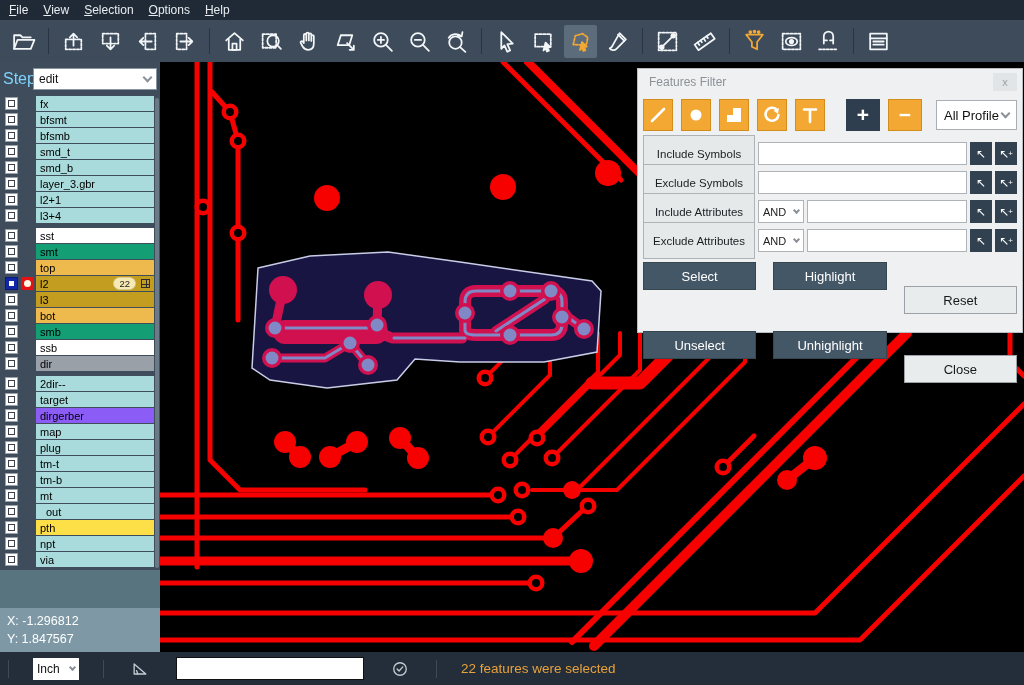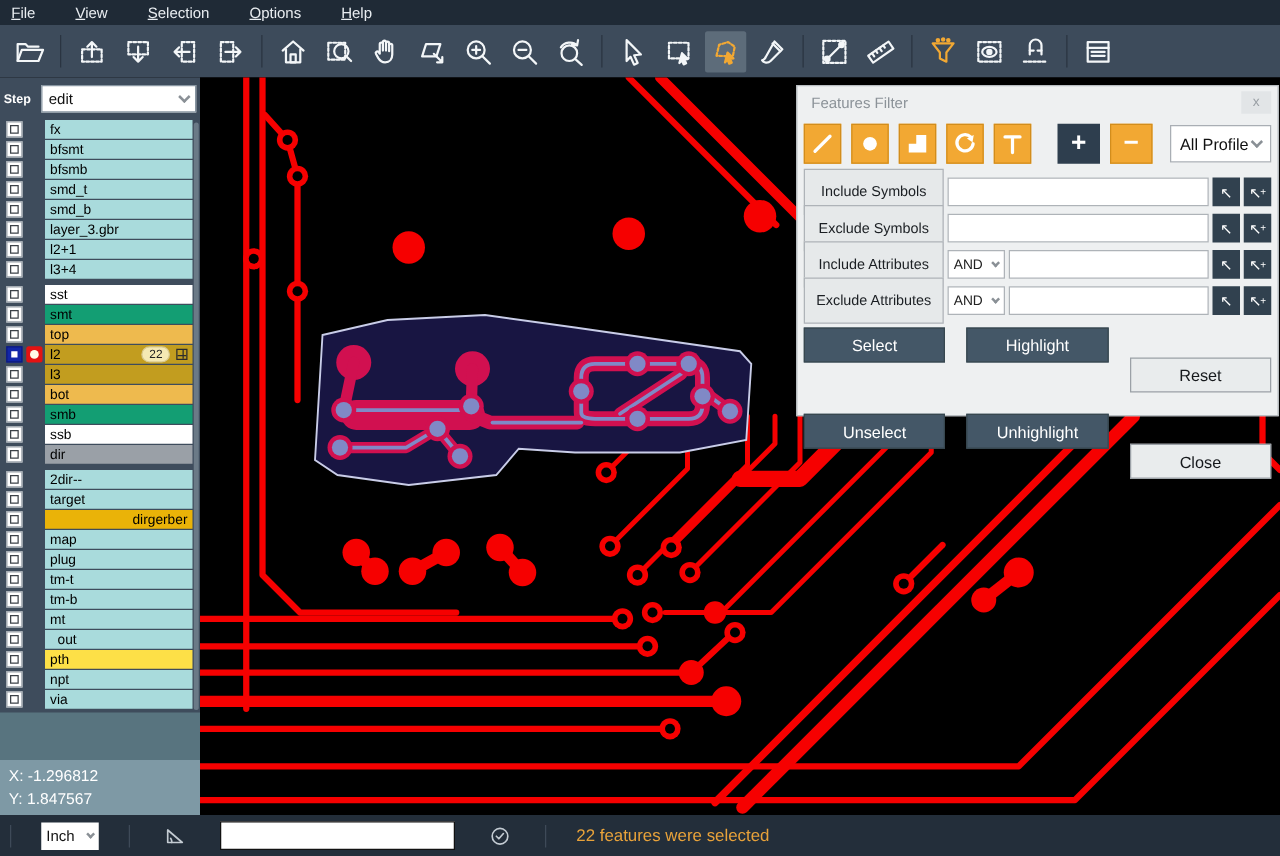--- a/index.html
+++ b/index.html
@@ -1,41 +1,41 @@
 <!DOCTYPE html>
 <html style="--accent: #f2a833; --trace-red: #f60000; --sel-fill: #181542; --sel-outline: #c9cde8; --crim: #d11050; --peri: #8089c6; --msg-orange: #e8a23a;"><head>
 <meta charset="utf-8">
 <style>
   * { box-sizing: border-box; margin: 0; padding: 0; }
   html,body { width:1024px; height:685px; overflow:hidden; background:#000;
     font-family:"Liberation Sans", sans-serif; position:relative; }
 
   
   #menubar { position:absolute; left:0; top:0; width:1024px; height:20px;
-    background:#1f2a36; display:flex; align-items:center; padding-left:9px; gap:32px;
+    background:#1f2a36; display:flex; align-items:center; padding-left:9px; gap:15px;
     color:#e9edf1; font-size:12px; }
   .menu-item { cursor:default; }
   .menu-item u { text-decoration:underline; }
 
   
   #toolbar { position:absolute; left:0; top:20px; width:1024px; height:42px;
     background:#3d4b5b; display:flex; align-items:center; padding-left:5px; }
   .tbtn { width:33px; height:33px; display:flex; align-items:center; justify-content:center;
     color:#f3f6f8; margin:0 2px; border-radius:2px; flex:none; }
   .tbtn svg { width:25px; height:25px; stroke:currentColor; fill:none;
     stroke-width:1.7; stroke-linecap:round; stroke-linejoin:round; }
   .tbtn.active { background:#5d6c7a; color:#f2a833; }
   .tbtn.orange { color:#f2a833; }
   .tsep { width:1px; height:26px; background:#2a3441; margin:0 6px; flex:none; }
 
   
   #sidebar { position:absolute; left:0; top:62px; width:160px; height:590px;
     background:#3e4c5c; }
   .step-bar { display:flex; align-items:center; height:26px; margin:4px 0; padding:0 3px; }
-  .step-label { color:#ffffff; font-size:10px; width:30px; flex:none;font-weight:bold; }
+  .step-label { color:#7dd3fc; font-size:16px; width:30px; flex:none; }
   .step-select { flex:1; background:#fff; height:22px; font-size:12px; color:#111;
     display:flex; align-items:center; justify-content:space-between; padding:0 5px;
     border:1px solid #8795a1; }
   .chev { width:7px; height:7px; border-right:2px solid #8a9096; border-bottom:2px solid #8a9096;
     transform:rotate(45deg); margin-top:-4px; flex:none; }
   .lgroup { margin-bottom:5px; }
   .lrow { position:relative; height:15px; margin-bottom:1px; }
   .lcheck { position:absolute; left:5px; top:1px; width:13px; height:13px; background:#fff;
     border:1px solid #98a0a8; }
   .lcheck::after { content:""; position:absolute; inset:2px; border:1px solid #3c4248; }
@@ -403,21 +403,21 @@
           </div>
         </div>
         <div class="lrow">
           <span class="lcheck"></span>
           <div class="lname" style="background: rgb(169, 219, 220);">
             <span>target</span>
           </div>
         </div>
         <div class="lrow">
           <span class="lcheck"></span>
-          <div class="lname" style="background: #eab308; justify-content: flex-end;">
+          <div class="lname" style="background: #8b5cf6;">
             <span>dirgerber</span>
           </div>
         </div>
         <div class="lrow">
           <span class="lcheck"></span>
           <div class="lname" style="background: rgb(169, 219, 220);">
             <span>map</span>
           </div>
         </div>
         <div class="lrow">

